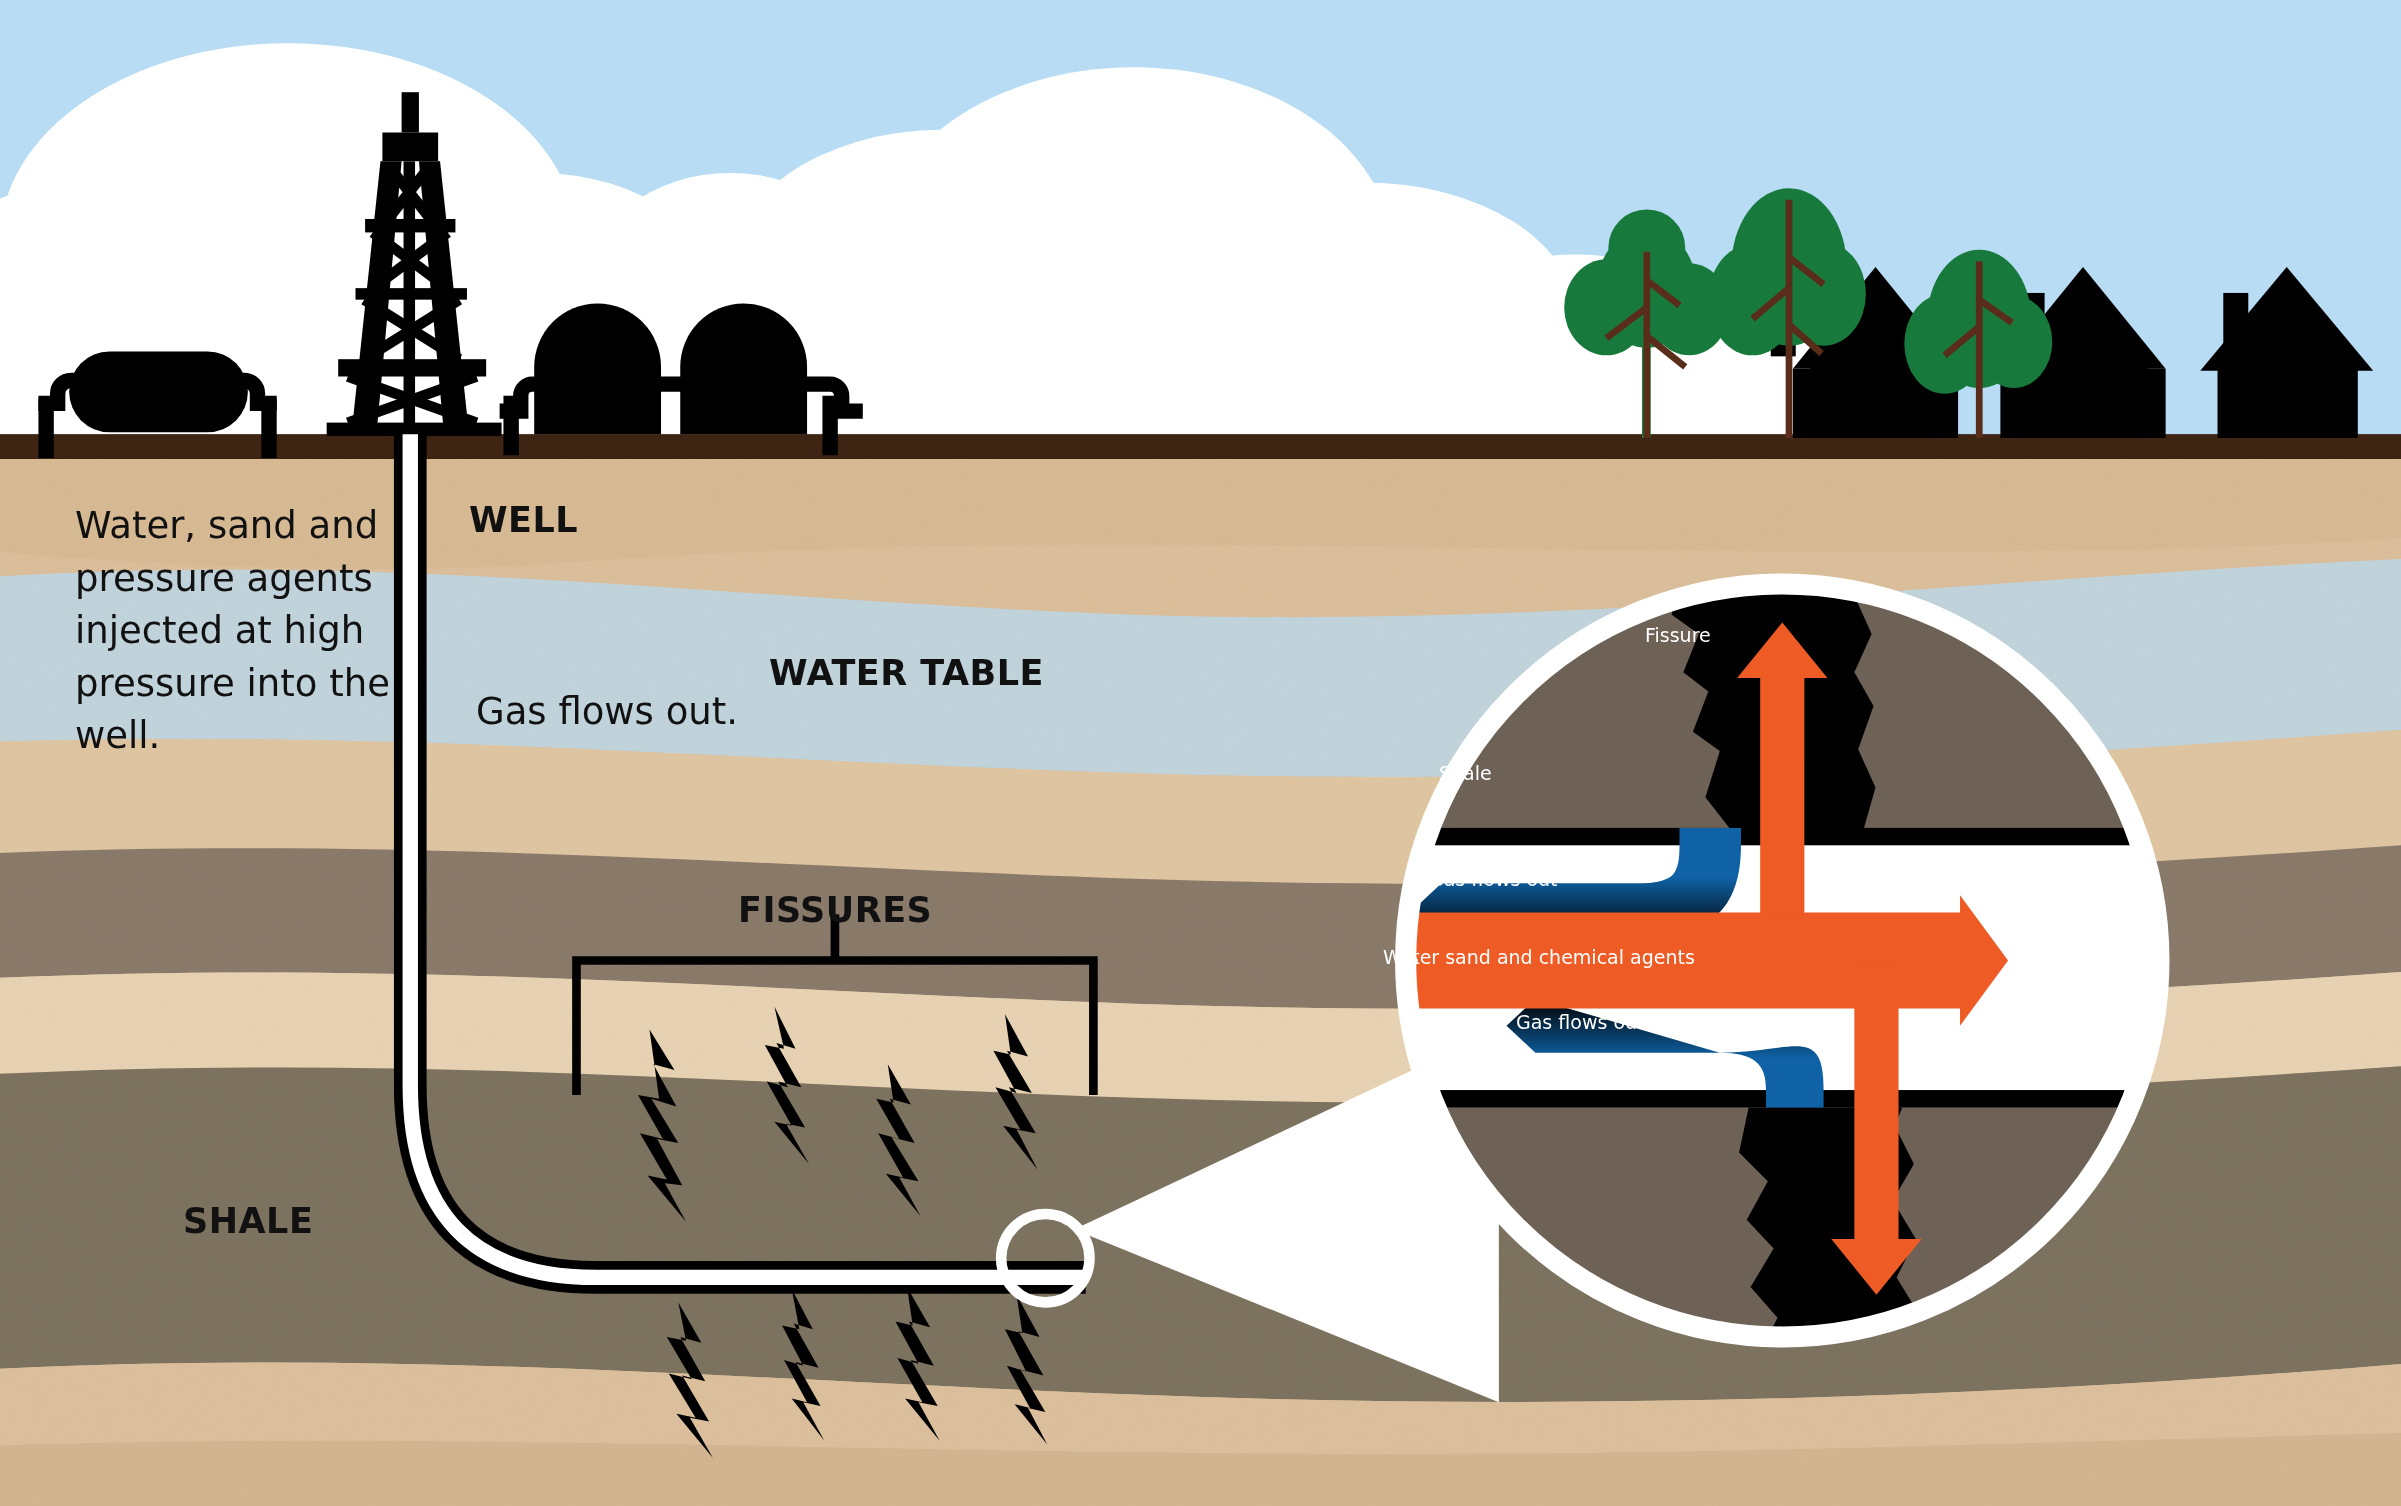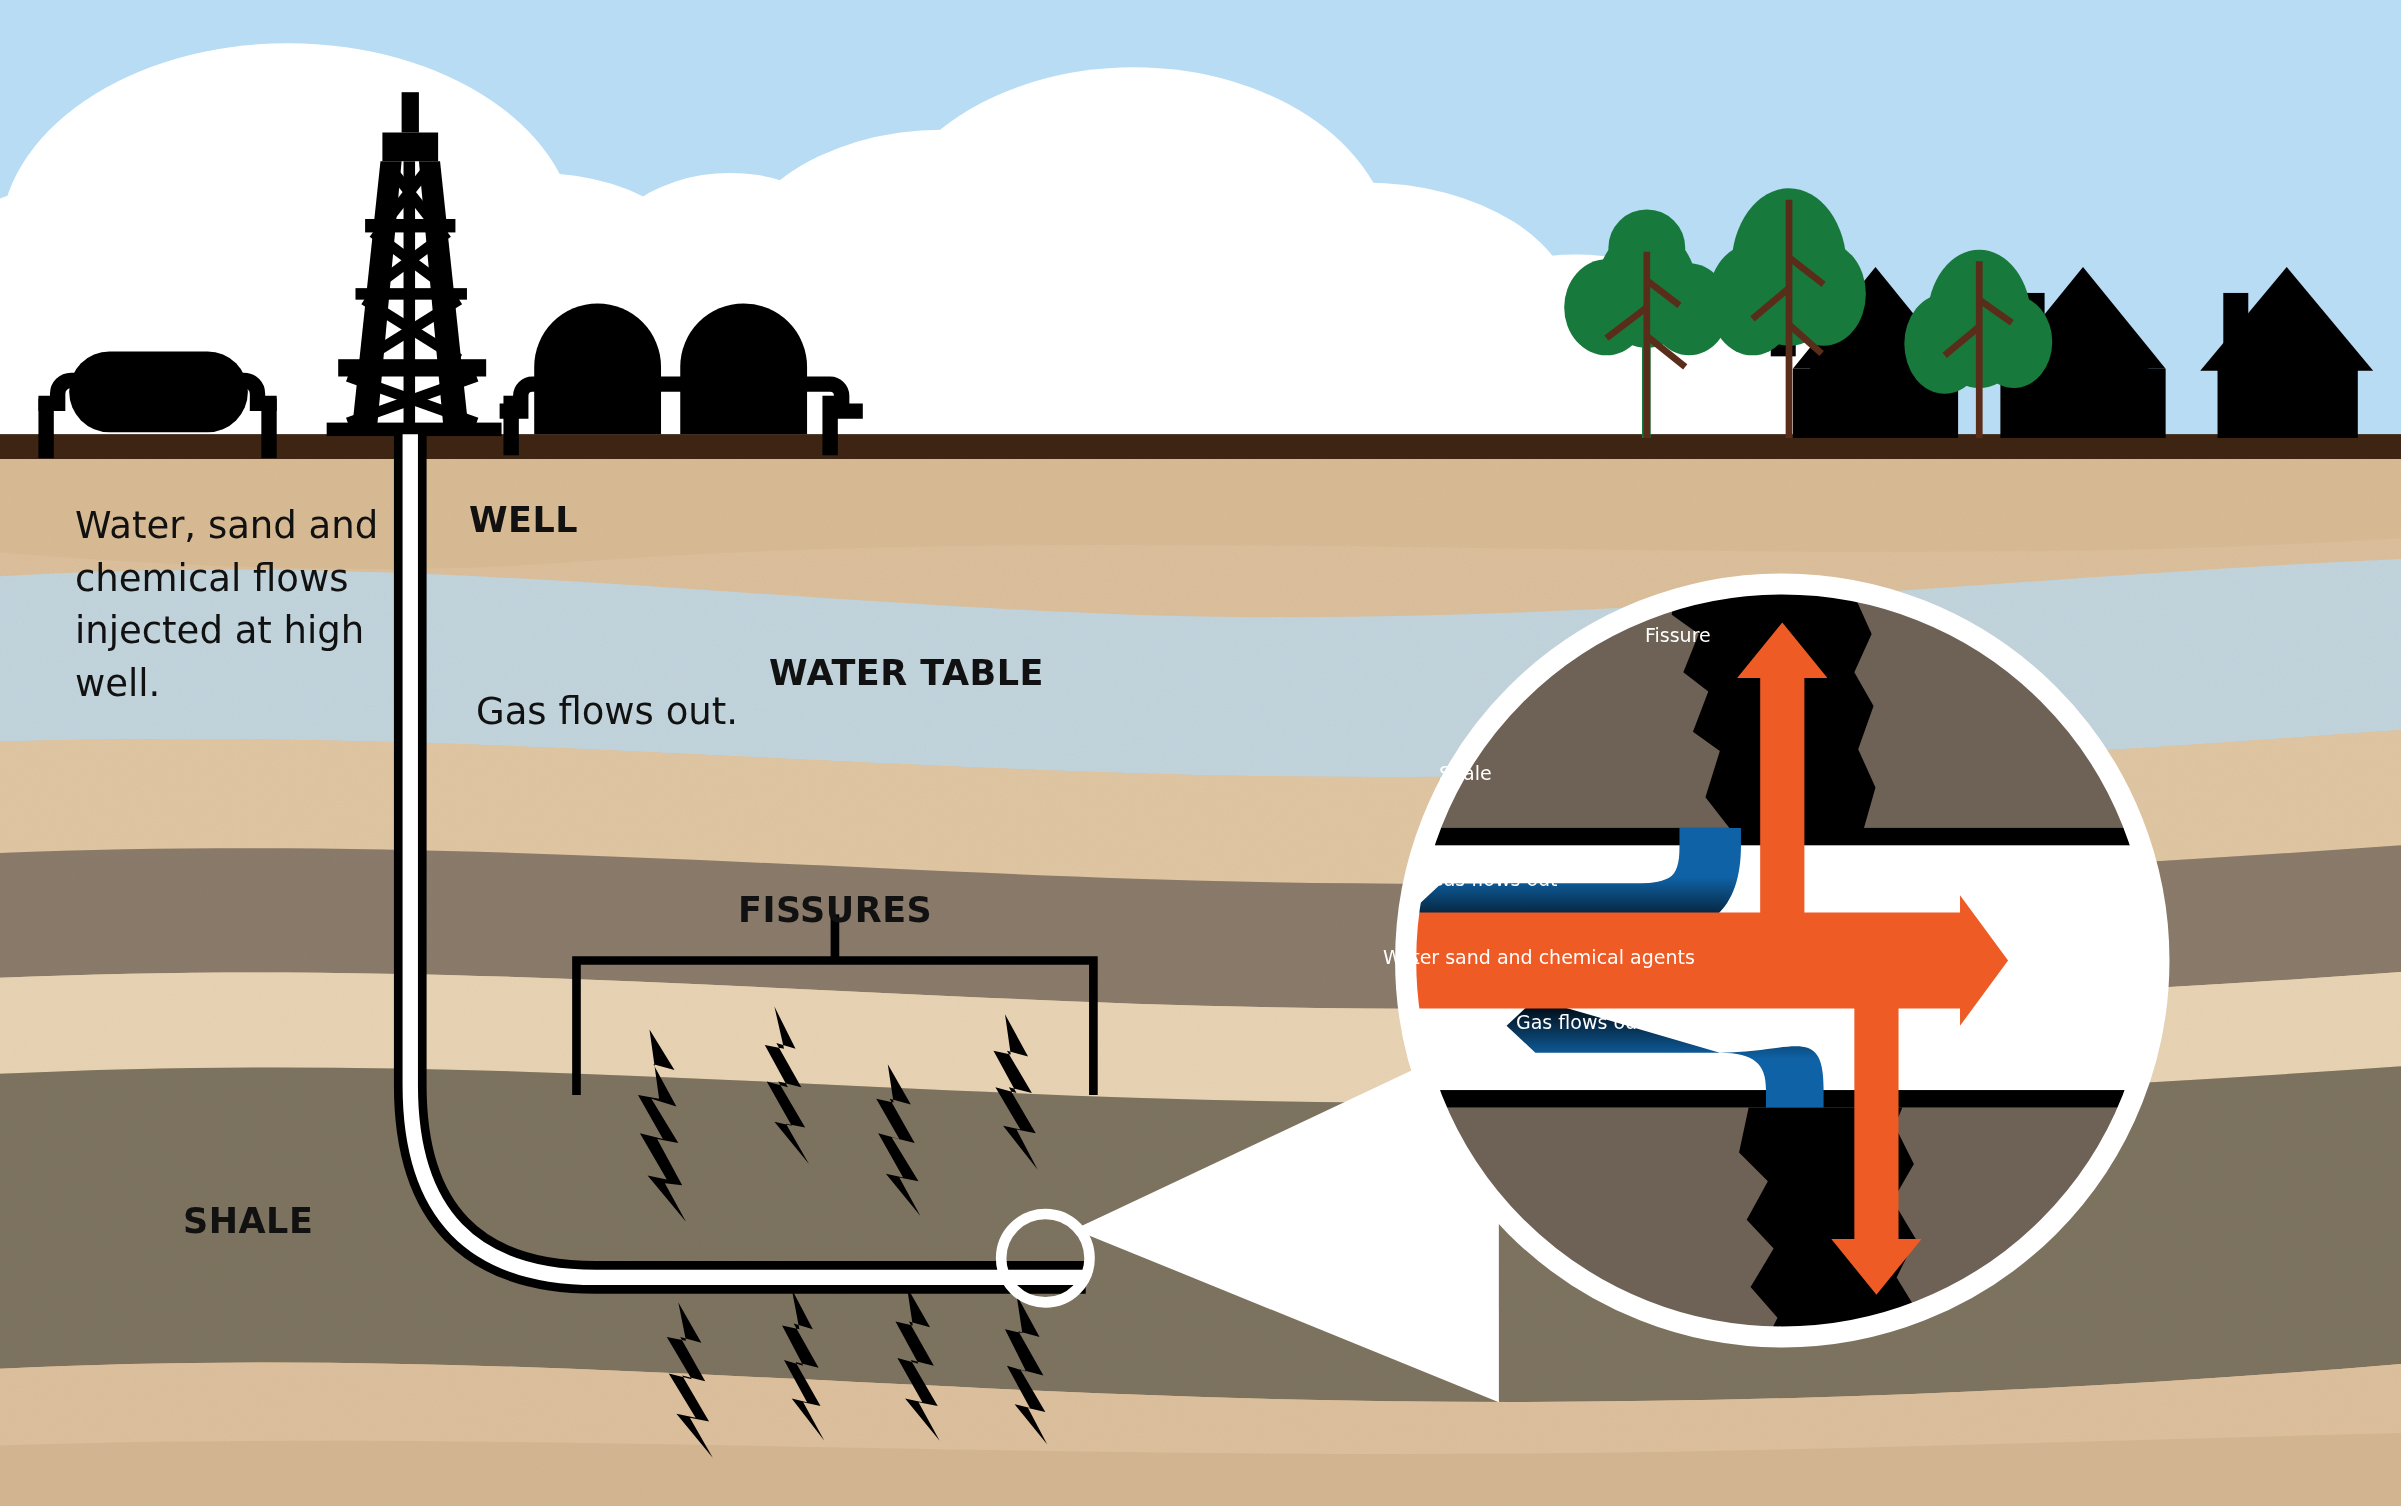--- a/index.html
+++ b/index.html
@@ -279,22 +279,23 @@
           <polygon points="1930,1000 1930,1290 1906,1290 1953,1348 2000,1290 1976,1290 1976,1000"></polygon>
         </g>
       </g>
 
       <circle cx="1855" cy="1000" r="392" fill="none" stroke="#ffffff" stroke-width="22"></circle>
     </g>
   </svg>
 
   <div class="lbl para" style="left:75px;top:500px;width:317px;">
     <div>Water, sand and</div>
-    <div>chemical flows</div>
+    <div>pressure agents</div>
     <div>injected at high</div>
+    <div>pressure into the</div>
     <div>well.</div>
   </div>
 
   <div class="lbl lbl-bold hdr" style="left:453px;top:500px;margin-left:16px;">WELL</div>
 
   <div class="lbl lbl-bold hdr" style="left:769px;top:653px;">WATER TABLE</div>
 
   <div class="lbl cap" style="left:444px;top:690px;margin-left:32px;">Gas flows out.</div>
 
   <div class="lbl lbl-bold hdr" style="left:738px;top:890px;">FISSURES</div>

